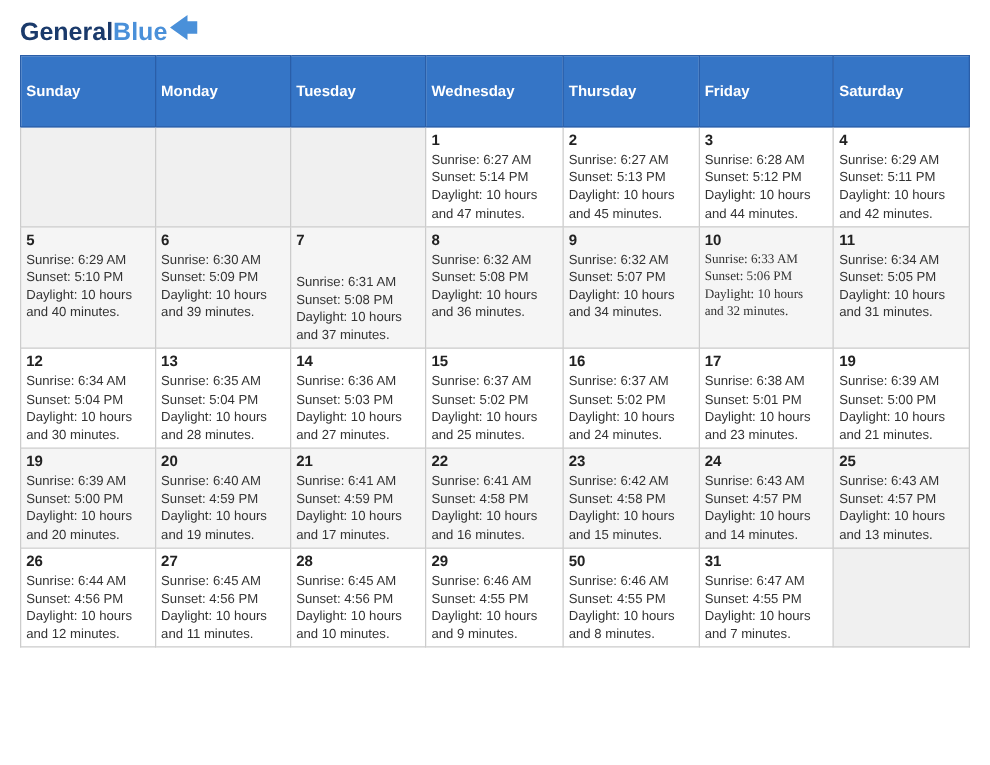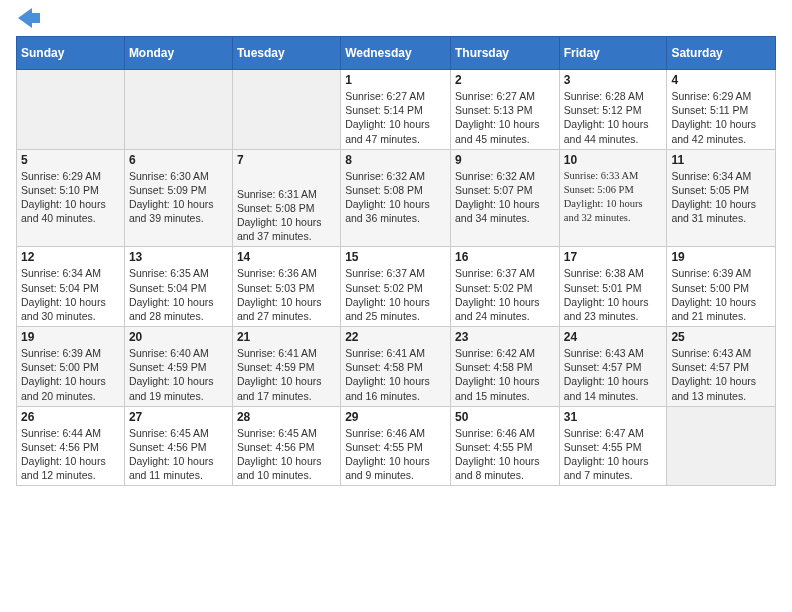--- a/index.html
+++ b/index.html
@@ -41,21 +41,21 @@
       color: #333;
     }
     .calendar {
       width: 100%;
       border-collapse: collapse;
       font-size: 11px;
     }
     .calendar th {
       background: #3575c6;
       color: #fff;
-      padding: 9px 4px;
+      padding: 21px 4px;
       text-align: left;
       font-size: 12px;
       font-weight: bold;
       border: 1px solid #2a5ea8;
     }
     .calendar td {
       border: 1px solid #ccc;
       vertical-align: top;
       padding: 3px 4px;
       width: 113px;
@@ -84,20 +84,21 @@
       background: #f0f0f0 !important;
     }
     .row-alt td { background: #f5f7f5; }
   </style>
 </head>
 <body>
 
 <div class="header">
   <div class="logo">
     <div style="display:flex;align-items:center;">
+      <span class="logo-text">General<span>Blue</span></span>
       <svg width="22" height="20" viewBox="0 0 22 20" style="margin-left:2px;margin-top:-8px;">
         <polygon points="0,10 14,0 14,5 22,5 22,15 14,15 14,20" fill="#4a90d9"></polygon>
       </svg>
     </div>
   </div>
   <div class="title-section">
     <div class="main-title"></div>
     <div class="subtitle"></div>
   </div>
 </div>

